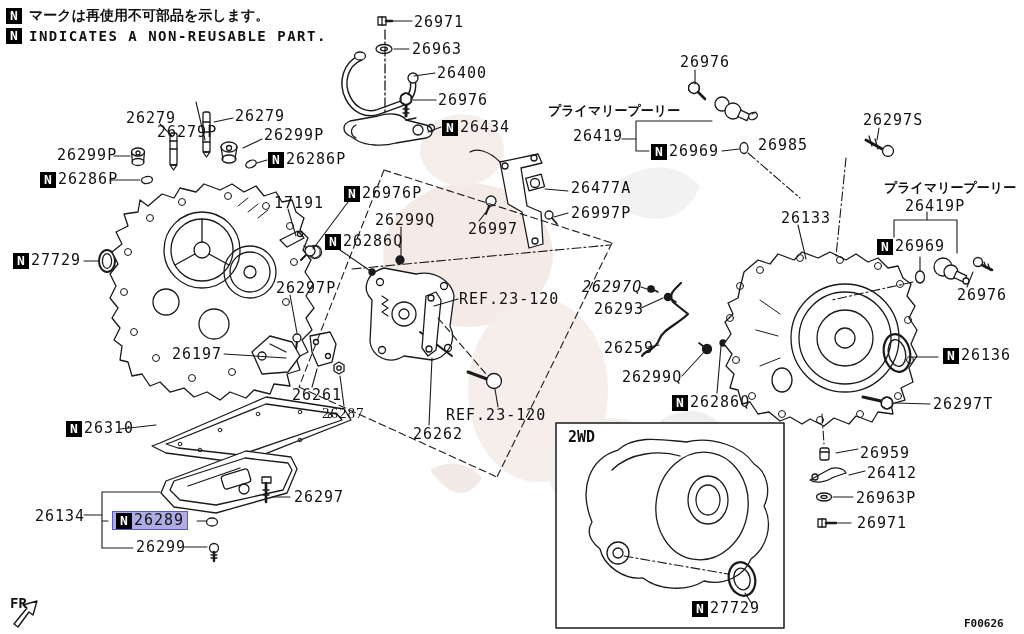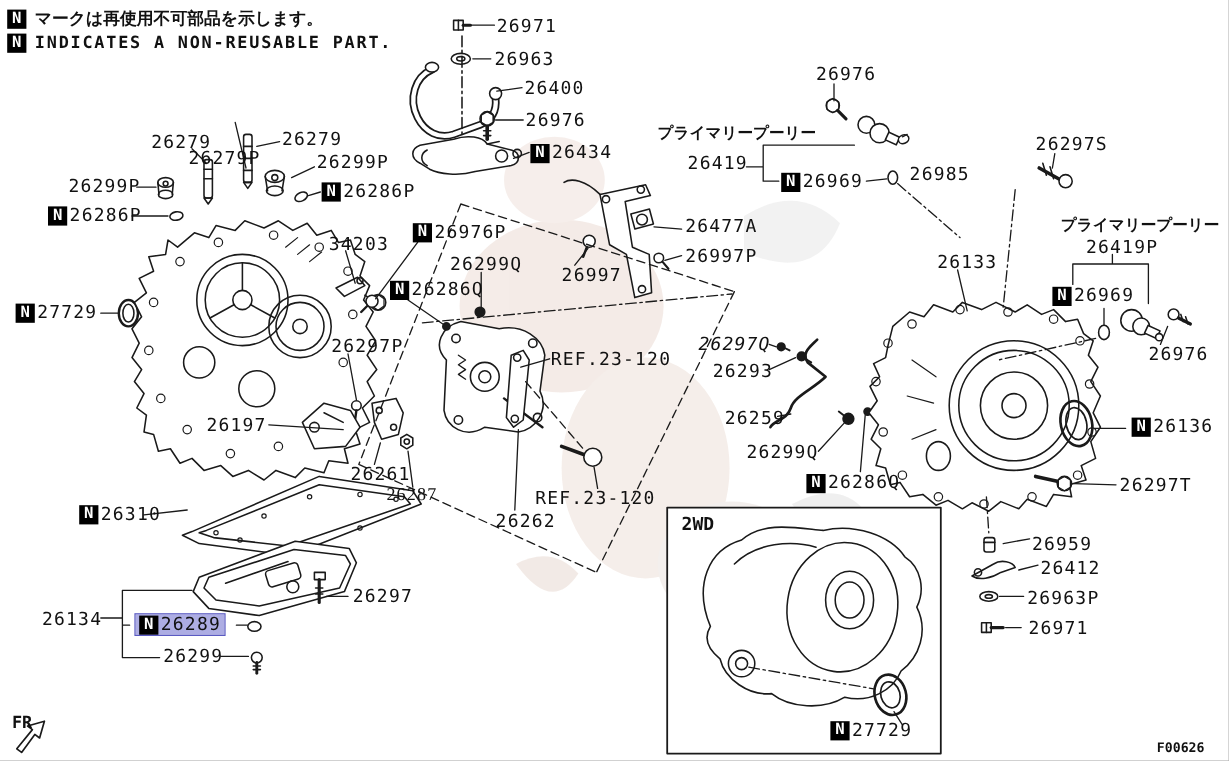--- a/index.html
+++ b/index.html
@@ -428,21 +428,21 @@
       </div>
       <div class="plabel" style="left: 268px; top: 151px;">
         <span class="nbox">N</span>
         <span class="ptext">26286P</span>
       </div>
       <div class="plabel" style="left: 13px; top: 252px;">
         <span class="nbox">N</span>
         <span class="ptext">27729</span>
       </div>
       <div class="plabel" style="left: 274px; top: 195px;">
-        <span class="ptext">34203</span>
+        <span class="ptext">17191</span>
       </div>
       <div class="plabel" style="left: 344px; top: 185px;">
         <span class="nbox">N</span>
         <span class="ptext">26976P</span>
       </div>
       <div class="plabel" style="left: 375px; top: 212px;">
         <span class="ptext">26299Q</span>
       </div>
       <div class="plabel" style="left: 325px; top: 233px;">
         <span class="nbox">N</span>

